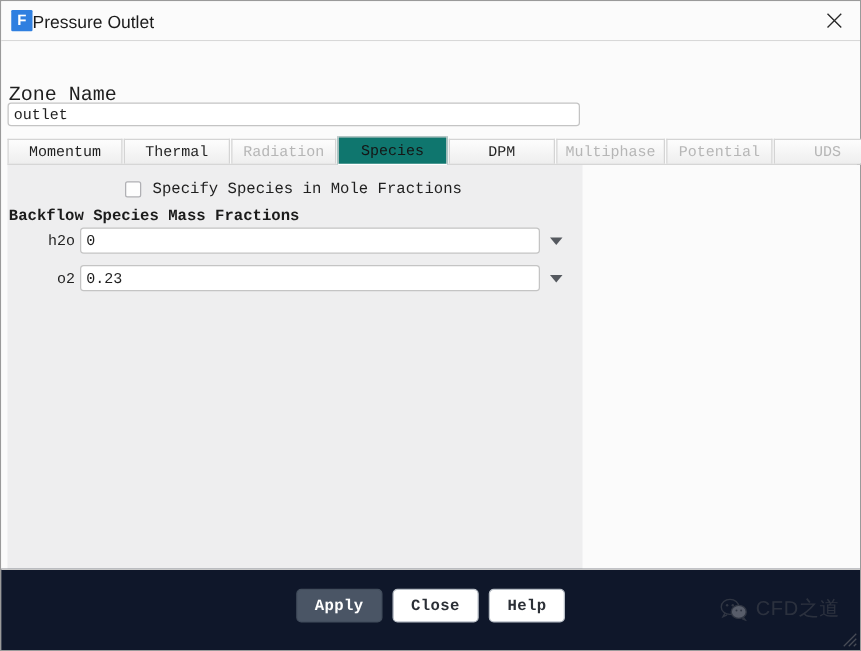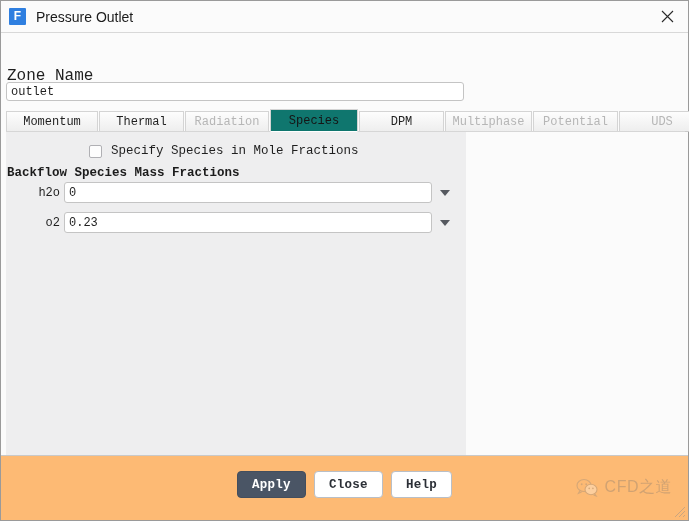--- a/index.html
+++ b/index.html
@@ -45,21 +45,20 @@
     border-radius: 1px;
     color: #ffffff;
     font-family: "Liberation Sans", sans-serif;
     font-size: 12px;
     font-weight: bold;
     line-height: 17px;
     text-align: center;
     letter-spacing: 0;
   }
   .title-text {
-    margin-left: 10px;
     font-family: "Liberation Sans", sans-serif;
     font-size: 14px;
     color: #1b1b1b;
   }
   .close-btn {
     position: absolute;
     right: 0;
     top: 0;
     width: 42px;
     height: 30px;
@@ -160,21 +159,21 @@
     position: absolute;
     left: 0;
     top: 0;
     width: 460px;
     height: 357px;
     background: #eeeeef;
   }
 
   .checkbox-row {
     position: absolute;
-    left: 88px;
+    left: 99px;
     top: 111px;
     display: flex;
     align-items: center;
     justify-content: flex-end;
   }
   .checkbox {
     width: 13px;
     height: 13px;
     box-sizing: border-box;
     background: #fdfdfd;
@@ -243,21 +242,21 @@
     border-left: 5px solid transparent;
     border-right: 5px solid transparent;
     border-top: 6px solid #55595f;
   }
 
   
   .footer {
     height: 64px;
     min-height: 64px;
     border-top: 1px solid #c9c9c9;
-    background: #fdba74;
+    background: #0f172a;
     position: relative;
   }
   .footer-buttons {
     position: absolute;
     left: 0; right: 0;
     top: 15px;
     display: flex;
     justify-content: center;
     gap: 8px;
   }

